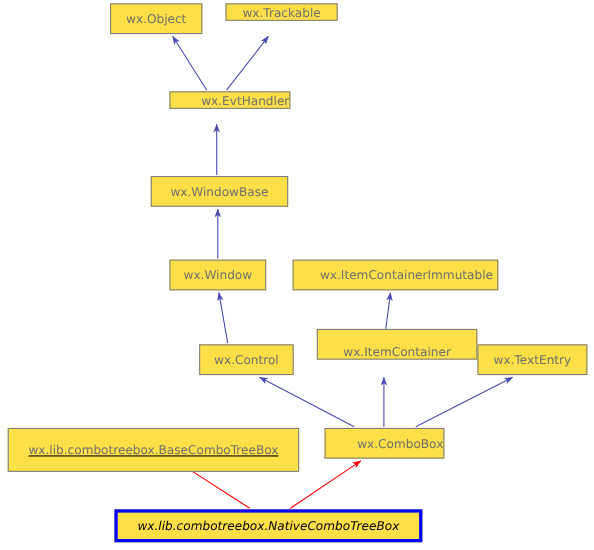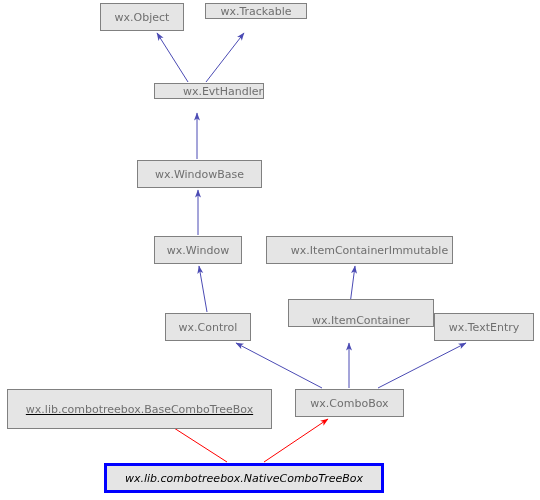--- a/index.html
+++ b/index.html
@@ -19,21 +19,21 @@
     position: absolute;
     left: 0;
     top: 0;
     width: 540px;
     height: 500px;
     pointer-events: none;
   }
   .node {
     position: absolute;
     box-sizing: border-box;
-    background: #e5e5e5;
+    background: #fde047;
     border: 1px solid #808080;
     display: flex;
     align-items: center;
     justify-content: center;
     white-space: nowrap;
   }
   .node .node-label {
     font-size: 11px;
     line-height: 11px;
     color: #6f6f6f;
@@ -88,33 +88,33 @@
       </div>
       <div class="node" style="left: 137px; top: 160px; width: 125px; height: 28px;">
         <span class="node-label">wx.WindowBase</span>
       </div>
       <div class="node" style="left: 154px; top: 236px; width: 88px; height: 28px;">
         <span class="node-label">wx.Window</span>
       </div>
       <div class="node" style="left: 266px; top: 236px; width: 187px; height: 28px; padding-left: 20px;">
         <span class="node-label">wx.ItemContainerImmutable</span>
       </div>
-      <div class="node" style="left: 165px; top: 313px; width: 86px; height: 28px; align-items: center;">
+      <div class="node" style="left: 181px; top: 313px; width: 86px; height: 28px; align-items: center;">
         <span class="node-label">wx.Control</span>
       </div>
       <div class="node" style="left: 288px; top: 299px; width: 146px; height: 28px; align-items: flex-end;">
         <span class="node-label">wx.ItemContainer</span>
       </div>
       <div class="node" style="left: 434px; top: 313px; width: 100px; height: 28px;">
         <span class="node-label">wx.TextEntry</span>
       </div>
       <div class="node" style="left: 7px; top: 389px; width: 265px; height: 40px; text-decoration: underline;">
         <span class="node-label">wx.lib.combotreebox.BaseComboTreeBox</span>
       </div>
-      <div class="node" style="left: 295px; top: 389px; width: 109px; height: 28px;">
+      <div class="node" style="left: 295px; top: 389px; width: 109px; height: 28px; justify-content: flex-end;">
         <span class="node-label">wx.ComboBox</span>
       </div>
       <div class="node current" style="left: 104px; top: 463px; width: 280px; height: 30px;">
         <span class="node-label">wx.lib.combotreebox.NativeComboTreeBox</span>
       </div>
     </div>
 
 </div>
 
 </body></html>

